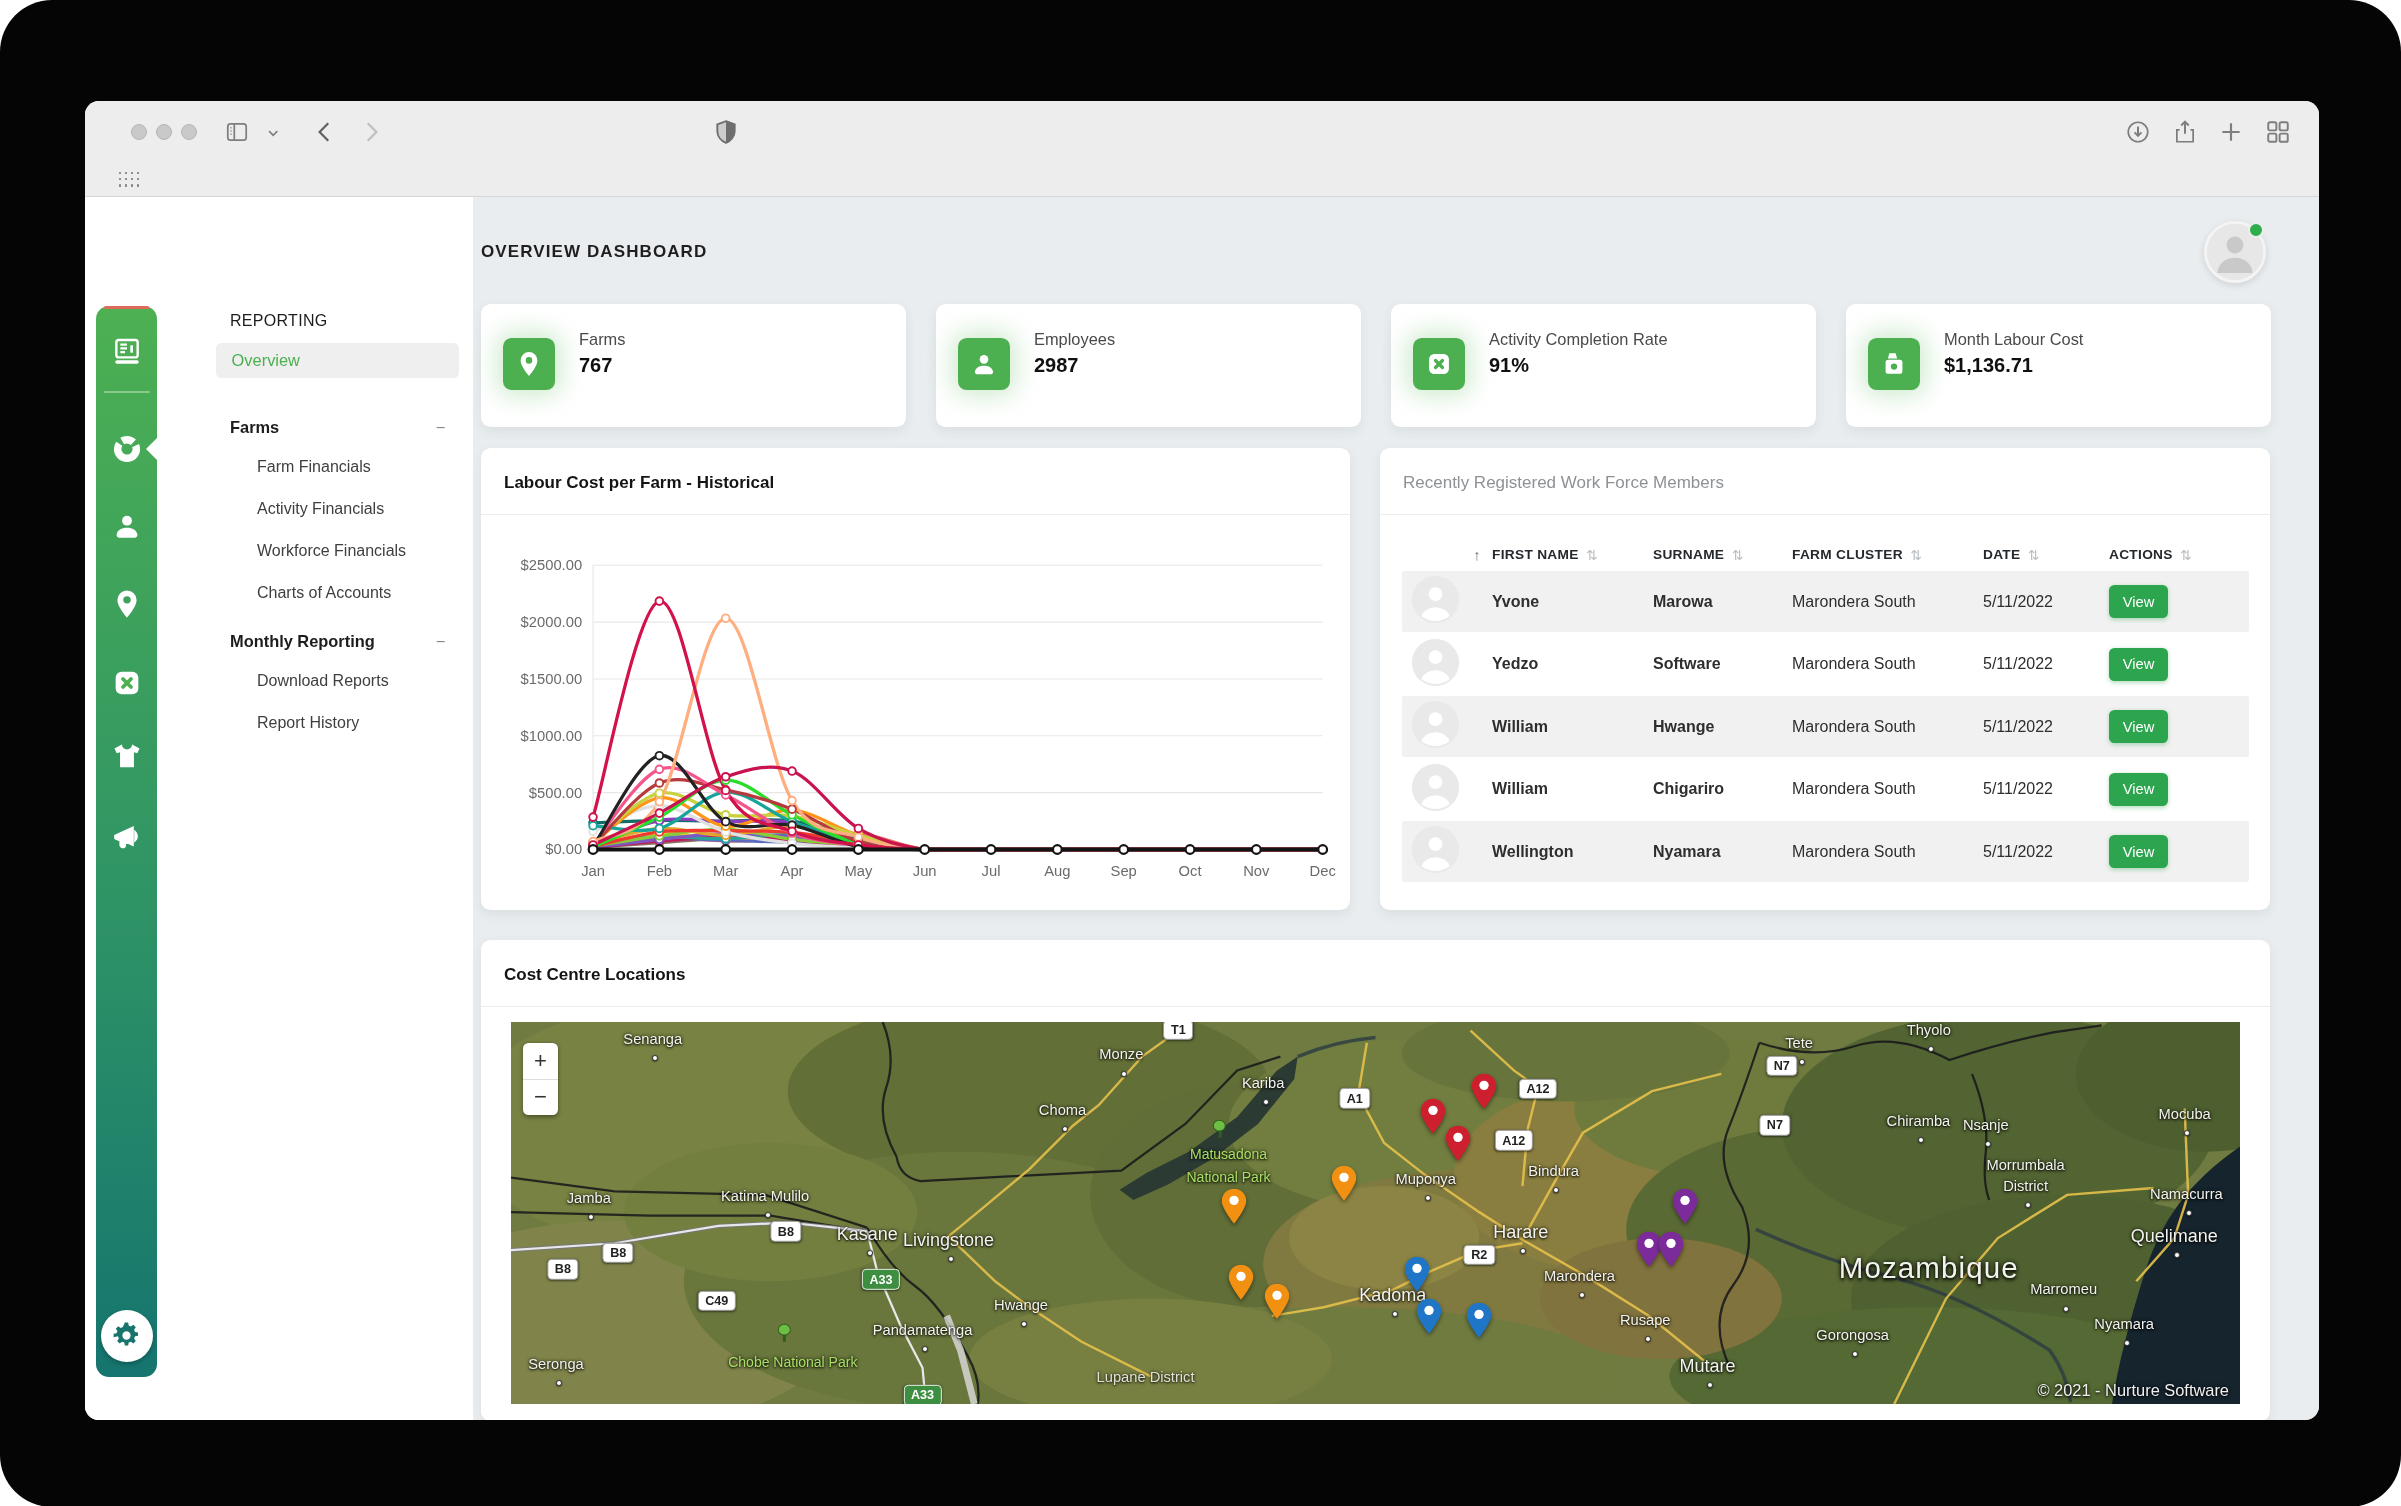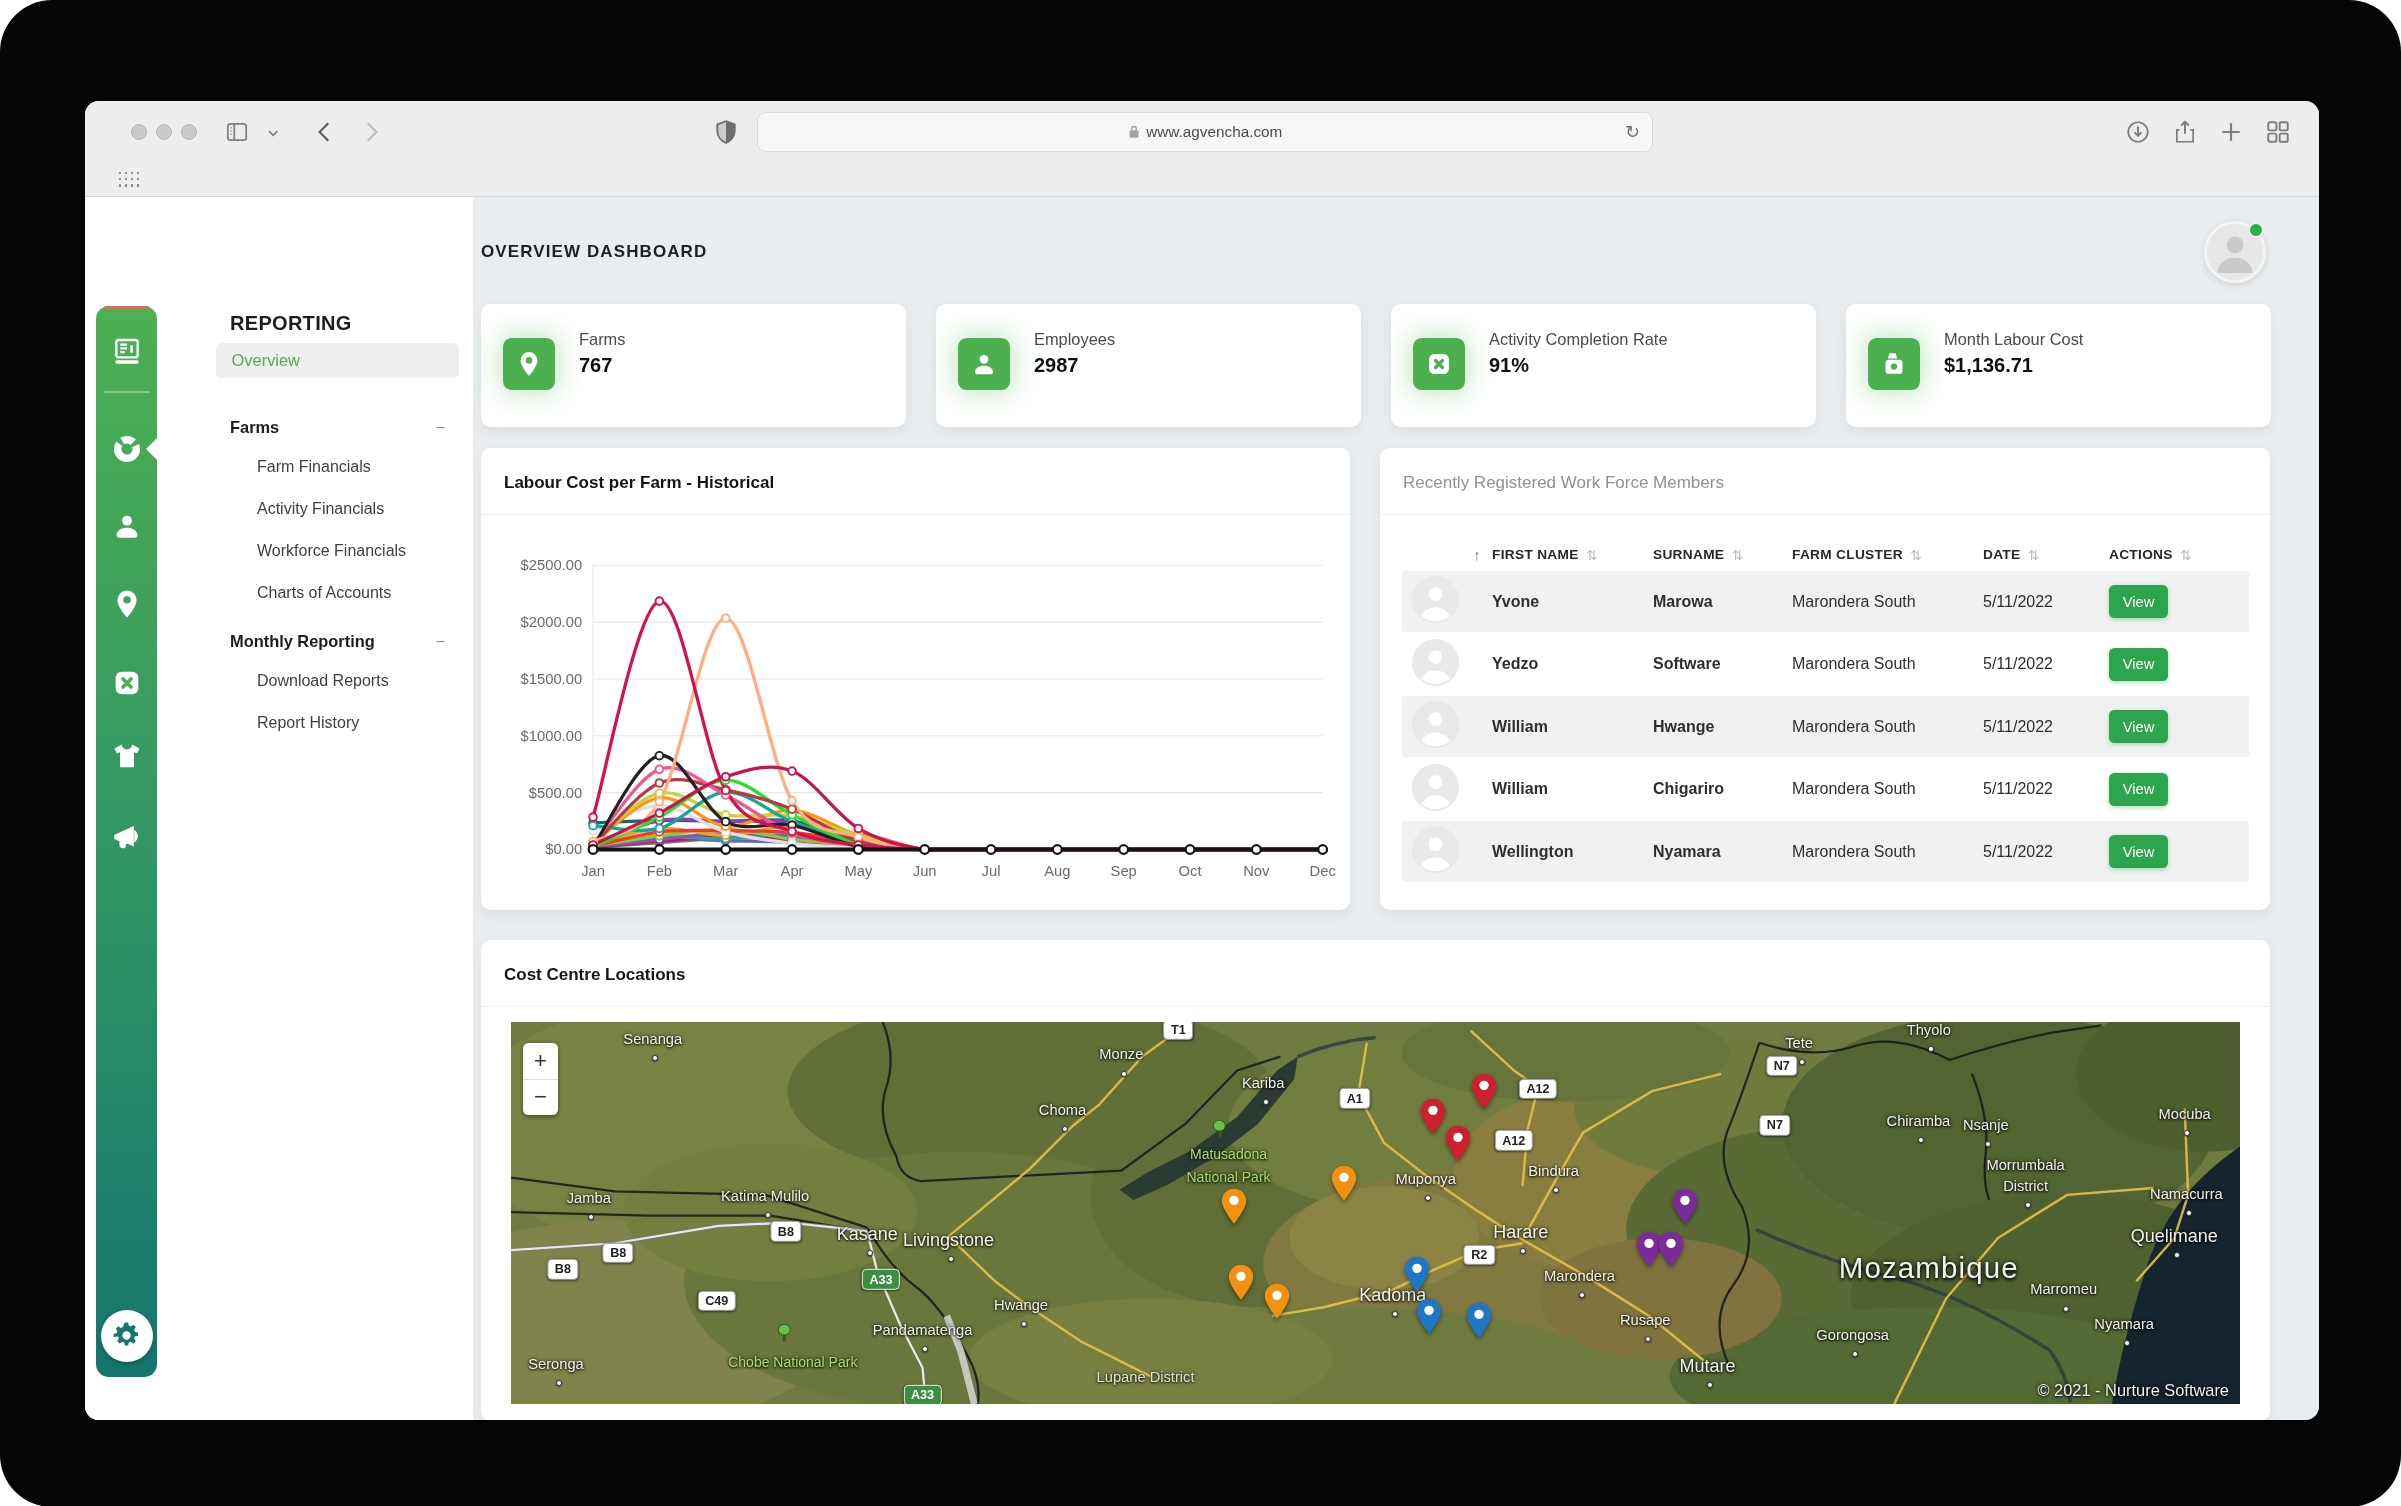--- a/index.html
+++ b/index.html
@@ -30,21 +30,21 @@
   .rail { position:absolute; left:11px; top:109px; width:61px; height:1071px; border-radius:13px; background:linear-gradient(180deg,#4DB052 0%,#2F9465 55%,#15756F 100%); }
   .rail::before { content:""; position:absolute; left:7.6px; right:7.6px; top:0; height:2.7px; border-radius:1.6px; background:#E06A5A; }
   .rail-btn { position:absolute; left:0; width:61px; height:55px; display:flex; align-items:center; justify-content:center; cursor:pointer; }
   .rail-btn svg { width:32px; height:32px; }
   .rail-div { position:absolute; left:7.6px; width:46px; height:1.6px; background:rgba(255,255,255,.35); border-radius:1.1px; }
   .notch { position:absolute; right:-0.5px; top:50%; margin-top:-12px; width:0; height:0; border-top:12px solid transparent; border-bottom:12px solid transparent; border-right:12px solid #FFFFFF; }
   .gear-wrap { position:absolute; left:50%; transform:translateX(-50%); bottom:15.3px; width:52px; height:52px; border-radius:50%; background:#fff; display:flex; align-items:center; justify-content:center; box-shadow:0 2.2px 5.5px rgba(0,0,0,.25); cursor:pointer; }
   .gear-wrap svg { width:31px; height:31px; }
 
   .menu { position:absolute; left:145px; top:0; width:243px; }
-  .menu-section { position:absolute; left:0; top:115px; font-size:20px; font-weight:bold; color:#1D1D1D; letter-spacing:0.3px; }
+  .menu-section { position:absolute; left:0; top:115px; font-size:16px; font-weight:normal; color:#1D1D1D; letter-spacing:0.3px; }
   .overview-pill { position:absolute; left:-13.7px; top:146px; width:243px; height:35px; background:#EFEFEF; border-radius:5.5px; display:flex; align-items:center; padding-left:15.3px; font-size:16.4px; color:#4CAF50; cursor:pointer; }
   .menu-group { position:absolute; left:0; width:229px; display:flex; justify-content:space-between; align-items:center; font-size:16.4px; font-weight:bold; color:#1D1D1D; cursor:pointer; }
   .menu-group .minus { color:#8A8A8A; font-weight:normal; font-size:16.4px; padding-right:13.7px; }
   .menu-item { position:absolute; left:27px; font-size:16px; color:#3F3F3F; cursor:pointer; white-space:nowrap; }
 
   .content { position:absolute; left:377px; top:0; width:2164px; height:1224px; }
   .page-title { position:absolute; left:19px; top:45px; font-size:17px; font-weight:bold; letter-spacing:1.1px; color:#1F1F1F; }
   .avatar { position:absolute; left:1742px; top:24px; width:62px; height:62px; border-radius:50%; background:#E7E7E7; border:3.3px solid #F4F4F4; box-shadow:0 2.2px 7.6px rgba(0,0,0,.12); cursor:pointer; }
   .avatar svg { width:100%; height:100%; border-radius:50%; }
   .avatar .dot { position:absolute; right:-1.1px; top:-2.2px; width:16.4px; height:16.4px; border-radius:50%; background:#2EAD4B; border:2.2px solid #EDEDED; }
@@ -131,30 +131,20 @@
           </svg>
       </span>
       <span class="chrome-ic" style="left:628px;color:#6E6E6E">
         <svg viewBox="0 0 24 24">
             <path fill="currentColor" d="M12 2l8 3v6c0 5-3.5 9.2-8 11-4.5-1.8-8-6-8-11V5z" opacity=".25"></path>
             <path fill="none" stroke="currentColor" stroke-width="1.8" d="M12 2l8 3v6c0 5-3.5 9.2-8 11-4.5-1.8-8-6-8-11V5z"></path>
             <path fill="currentColor" d="M12 2l8 3v6c0 5-3.5 9.2-8 11z"></path>
           </svg>
       </span>
 
-      <div class="urlbar">
-        <span class="lock">
-          <svg width="12" height="15.3" viewBox="0 0 16 20">
-              <rect x="2" y="8" width="12" height="10" rx="2" fill="#7A7A7A"></rect>
-              <path d="M5 8V6a3 3 0 016 0v2" fill="none" stroke="#7A7A7A" stroke-width="2"></path>
-            </svg>
-        </span>
-        <span>www.agvencha.com</span>
-        <span class="reload">↻</span>
-      </div>
 
       <span class="chrome-ic" style="left:2040px">
         <svg viewBox="0 0 24 24" fill="none" stroke="currentColor" stroke-width="1.6">
             <circle cx="12" cy="12" r="9"></circle>
             <path d="M12 7v8M8.8 12.4L12 15.6l3.2-3.2" stroke-width="1.8"></path>
           </svg>
       </span>
       <span class="chrome-ic" style="left:2087px">
         <svg viewBox="0 0 24 24" fill="none" stroke="currentColor" stroke-width="1.6">
             <path d="M7 10h-2.5v11h15V10H17"></path>

